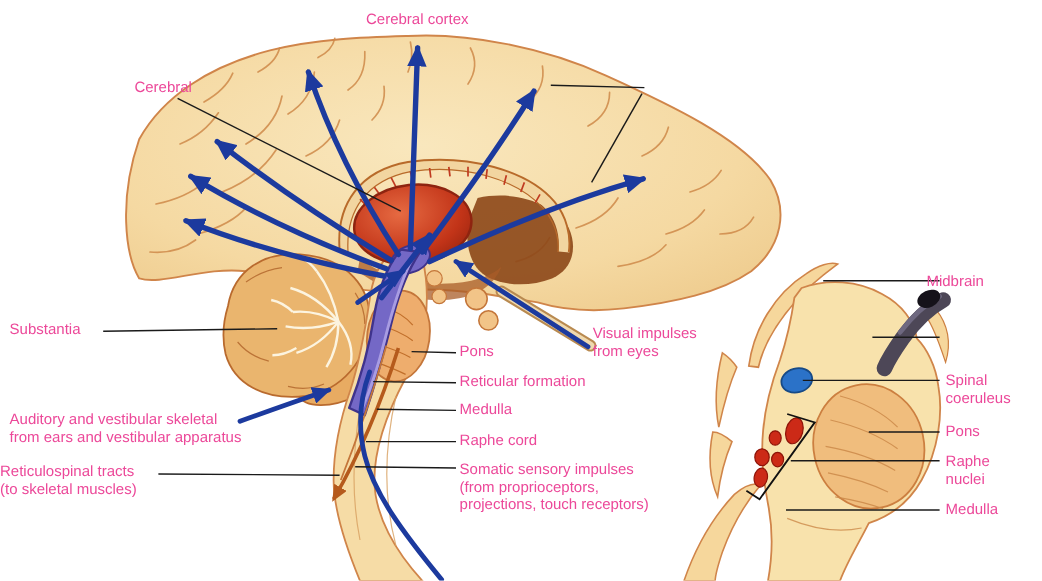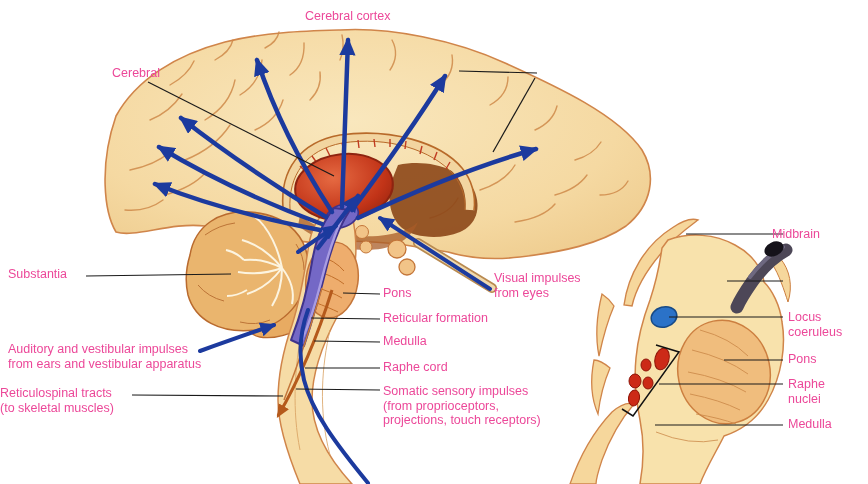--- a/index.html
+++ b/index.html
@@ -264,25 +264,25 @@
 <div class="lbl" style="left:8px;top:267px">Substantia</div>
 <div class="lbl" style="left:383px;top:286px">Pons</div>
 <div class="lbl" style="left:383px;top:311px">Reticular formation</div>
 <div class="lbl" style="left:383px;top:334px">Medulla</div>
 <div class="lbl" style="left:383px;top:360px">Raphe cord</div>
 <div class="lbl" style="left:383px;top:384px">Somatic sensory impulses
 (from proprioceptors,
 projections, touch receptors)</div>
 <div class="lbl" style="left:494px;top:271px">Visual impulses
 from eyes</div>
-<div class="lbl" style="left:8px;top:342px">Auditory and vestibular impulses
+<div class="lbl" style="left:8px;top:342px">Auditory and vestibular skeletal
 from ears and vestibular apparatus</div>
 <div class="lbl" style="left:0;top:386px">Reticulospinal tracts
 (to skeletal muscles)</div>
 <div class="lbl" style="left:772px;top:227px">Midbrain</div>
-<div class="lbl" style="left:788px;top:310px">Locus
+<div class="lbl" style="left:788px;top:310px">Spinal
 coeruleus</div>
 <div class="lbl" style="left:788px;top:352px">Pons</div>
 <div class="lbl" style="left:788px;top:377px">Raphe
 nuclei</div>
 <div class="lbl" style="left:788px;top:417px">Medulla</div>
 
 </div>
 
 </body></html>

